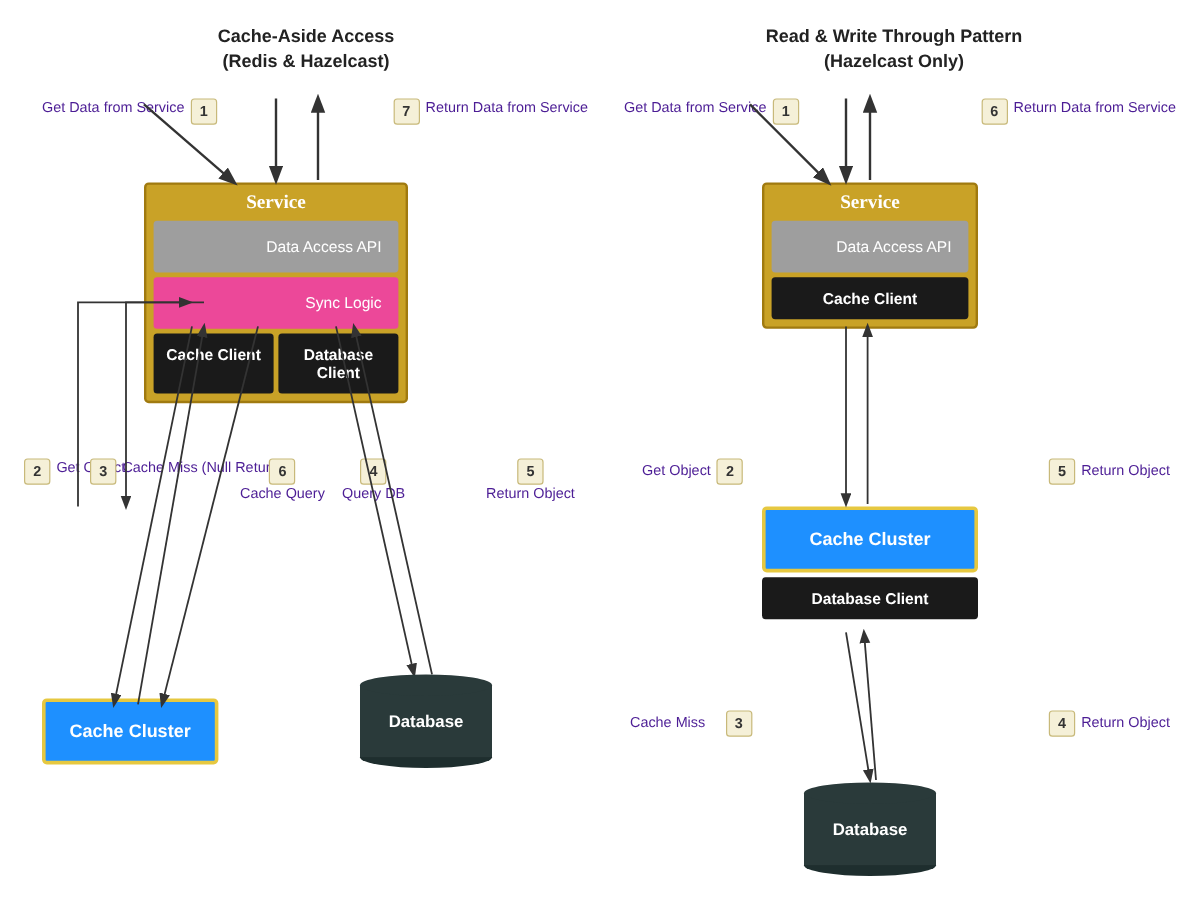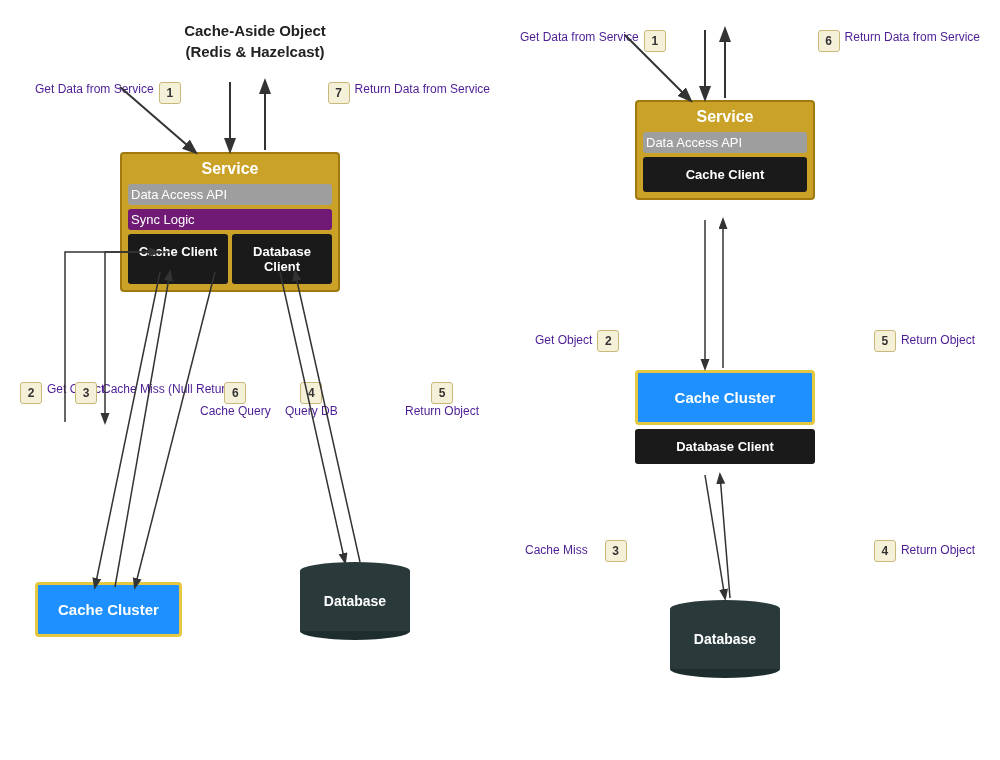--- a/index.html
+++ b/index.html
@@ -59,33 +59,34 @@
       padding: 6px;
       width: 220px;
     }
 
     .service-title {
       color: #fff;
       font-weight: bold;
       font-size: 16px;
       text-align: center;
       margin-bottom: 6px;
+      font-family: Liberation Serif, serif;
     }
 
     .layer-box {
       background: #9e9e9e;
       border-radius: 3px;
-      text-align: left;
+      text-align: right;
       color: #fff;
       font-size: 13px;
-      padding: 3px;
+      padding: 14px;
       margin-bottom: 4px;
     }
     .layer-box.dark {
-      background: #701a75;
+      background: #ec4899;
     }
 
     .bottom-clients {
       display: flex;
       gap: 4px;
     }
     .bottom-clients .client-box {
       flex: 1;
       background: #1a1a1a;
       color: #fff;
@@ -211,21 +212,21 @@
       width: 180px;
     }
   </style>
 </head>
 <body>
 
 <div class="diagram-container">
 
   <div class="diagram-side">
     <div class="diagram-title">
-      <span>Cache-Aside Object</span><br>
+      <span>Cache-Aside Access</span><br>
       <span>(Redis &amp; Hazelcast)</span>
     </div>
 
     <div class="left-area">
 
       <div class="pos-abs" style="left:20px; top:10px; display:flex; align-items:flex-start; gap:5px;">
         <div class="step-label" style="text-align:right;">
           <span>Get Data from Service</span>
         </div>
         <div class="step-badge">
@@ -329,20 +330,24 @@
         <line x1="345" y1="490" x2="280" y2="200" stroke="#333" stroke-width="1.5" marker-end="url(#arrowL)"></line>
 
         <polyline points="50,350 50,180 143,180" stroke="#333" stroke-width="1.5" fill="none" marker-end="url(#arrowL)"></polyline>
 
         <polyline points="155,180 90,180 90,350" stroke="#333" stroke-width="1.5" fill="none" marker-end="url(#arrowL)"></polyline>
       </svg>
     </div>
   </div>
 
   <div class="diagram-side">
+    <div class="diagram-title">
+      <span>Read &amp; Write Through Pattern</span><br>
+      <span>(Hazelcast Only)</span>
+    </div>
 
     <div class="right-area">
 
       <div class="pos-abs" style="left:15px; top:10px; display:flex; align-items:flex-start; gap:5px;">
         <div class="step-label" style="text-align:right;">
           <span>Get Data from Service</span>
         </div>
         <div class="step-badge">
             <span>1</span>
           </div>

